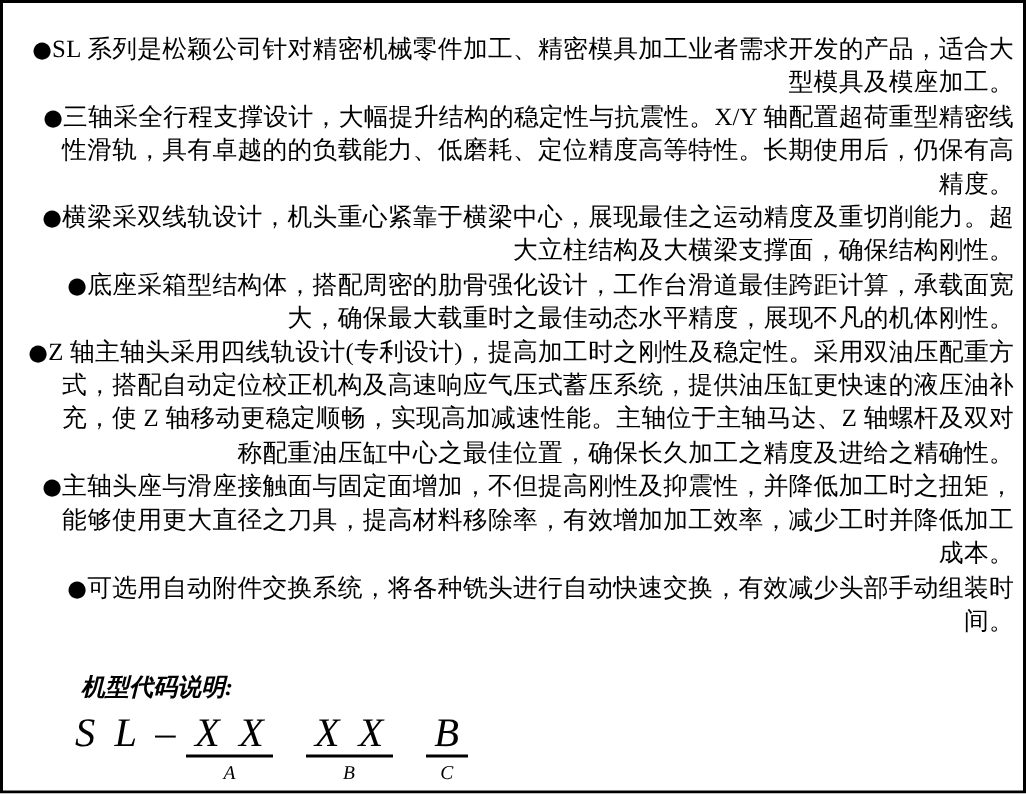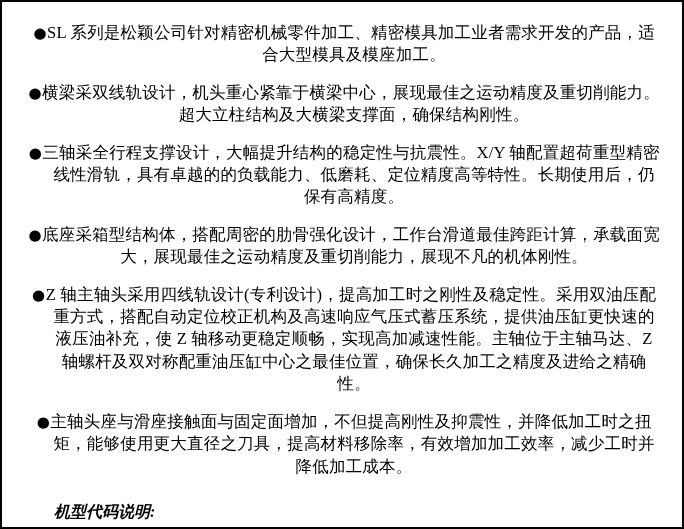--- a/index.html
+++ b/index.html
@@ -19,24 +19,24 @@
     overflow: hidden;
   }
   
   .bullets {
     margin: 20px 6px 0 10px;
     font-size: 16.5px;
     line-height: 22.4px;
     letter-spacing: 0.2px;
   }
   .bullet-item {
-    margin: 15px;
+    margin: 0;
     padding-left: 20px;
     text-indent: -20px;
-    text-align: center;
+    text-align: right;
   }
   .bullet-marker {
     display: inline-block;
     width: 14px;
     font-size: 15px;
     font-family: "DejaVu Sans", sans-serif;
     text-indent: 0;
   }
   
   .mc-title {
@@ -83,25 +83,26 @@
   }
   .mc-legend-line { white-space: pre; }
 </style>
 </head>
 <body>
 
 <div class="page">
 
   <div class="bullets">
     <p class="bullet-item"><span class="bullet-marker">●</span><span>SL 系列是松颖公司针对精密机械零件加工、精密模具加工业者需求开发的产品，适合大型模具及模座加工。</span></p>
+    <p class="bullet-item"><span class="bullet-marker">●</span><span>三轴采全行程支撑设计，大幅提升结构的稳定性与抗震性。X/Y 轴配置超荷重型精密线性滑轨，具有卓越的的负载能力、低磨耗、定位精度高等特性。长期使用后，仍保有高精度。</span></p>
     <p class="bullet-item"><span class="bullet-marker">●</span><span>横梁采双线轨设计，机头重心紧靠于横梁中心，展现最佳之运动精度及重切削能力。超大立柱结构及大横梁支撑面，确保结构刚性。</span></p>
-    <p class="bullet-item"><span class="bullet-marker">●</span><span>三轴采全行程支撑设计，大幅提升结构的稳定性与抗震性。X/Y 轴配置超荷重型精密线性滑轨，具有卓越的的负载能力、低磨耗、定位精度高等特性。长期使用后，仍保有高精度。</span></p>
-    <p class="bullet-item"><span class="bullet-marker">●</span><span>底座采箱型结构体，搭配周密的肋骨强化设计，工作台滑道最佳跨距计算，承载面宽大，展现最佳之运动精度及重切削能力，展现不凡的机体刚性。</span></p>
+    <p class="bullet-item"><span class="bullet-marker">●</span><span>底座采箱型结构体，搭配周密的肋骨强化设计，工作台滑道最佳跨距计算，承载面宽大，确保最大载重时之最佳动态水平精度，展现不凡的机体刚性。</span></p>
     <p class="bullet-item"><span class="bullet-marker">●</span><span>Z 轴主轴头采用四线轨设计(专利设计)，提高加工时之刚性及稳定性。采用双油压配重方式，搭配自动定位校正机构及高速响应气压式蓄压系统，提供油压缸更快速的液压油补充，使 Z 轴移动更稳定顺畅，实现高加减速性能。主轴位于主轴马达、Z 轴螺杆及双对称配重油压缸中心之最佳位置，确保长久加工之精度及进给之精确性。</span></p>
     <p class="bullet-item"><span class="bullet-marker">●</span><span>主轴头座与滑座接触面与固定面增加，不但提高刚性及抑震性，并降低加工时之扭矩，能够使用更大直径之刀具，提高材料移除率，有效增加加工效率，减少工时并降低加工成本。</span></p>
+    <p class="bullet-item"><span class="bullet-marker">●</span><span>可选用自动附件交换系统，将各种铣头进行自动快速交换，有效减少头部手动组装时间。</span></p>
   </div>
 
   <div class="mc-title">机型代码说明:</div>
 
   <div class="mc-code">
     <span class="mc-prefix">S L –</span>
     <span class="mc-seg">
       <span class="mc-seg-code">X X</span>
       <span class="mc-seg-label">A</span>
     </span>

